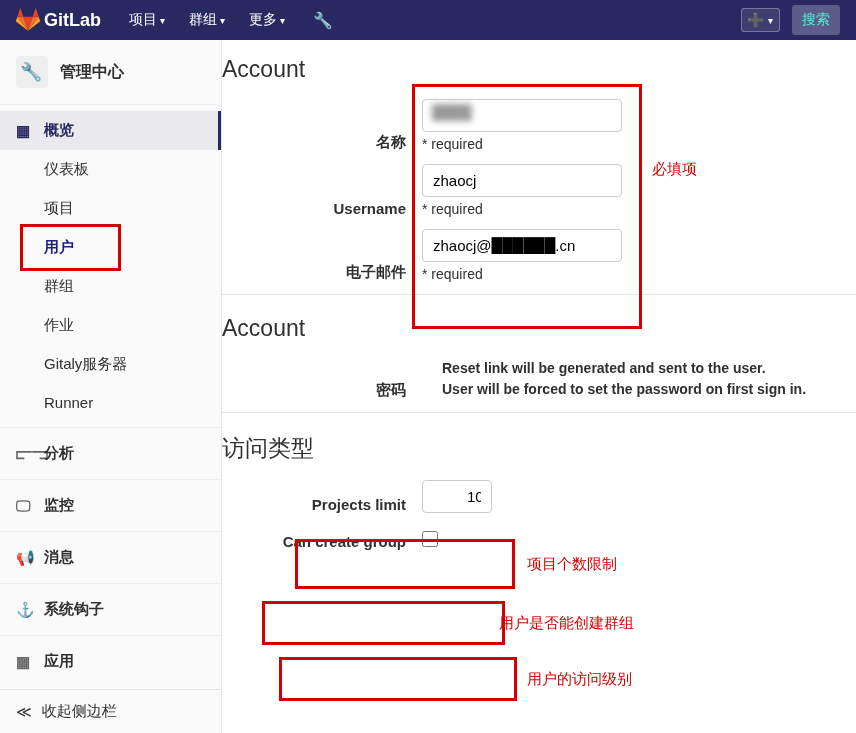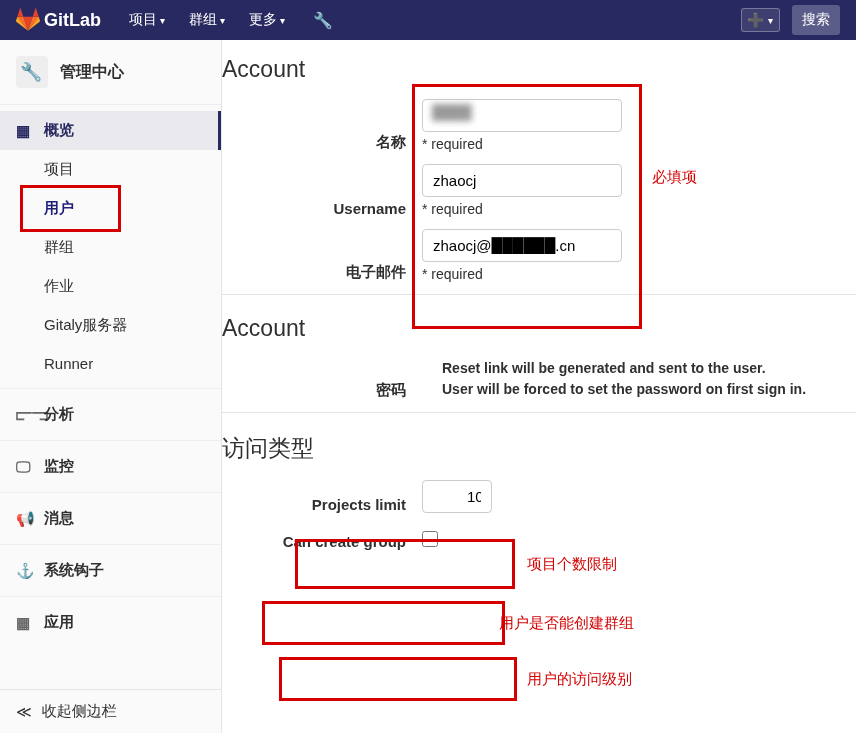--- a/index.html
+++ b/index.html
@@ -6,21 +6,21 @@
     body { font-family: -apple-system, BlinkMacSystemFont, "Segoe UI", Helvetica, Arial, sans-serif; font-size: 14px; color: #303030; width: 856px; height: 733px; overflow: hidden; }
     
     .topbar { background: #292961; height: 40px; display: flex; align-items: center; padding: 0 16px; color: #fff; }
     .logo { display: flex; align-items: center; gap: 4px; font-weight: 600; font-size: 18px; }
     .logo svg { width: 24px; height: 24px; }
     .nav-items { display: flex; align-items: center; gap: 8px; margin-left: 20px; }
     .nav-item { display: flex; align-items: center; gap: 3px; padding: 4px 8px; cursor: pointer; font-size: 14px; }
     .chevron { font-size: 10px; }
     .topbar-right { margin-left: auto; display: flex; align-items: center; gap: 12px; }
     .plus-btn { display: flex; align-items: center; gap: 3px; padding: 3px 6px; background: rgba(255,255,255,0.1); border: 1px solid rgba(255,255,255,0.3); border-radius: 3px; cursor: pointer; font-size: 14px; }
-    .search-box { background: #5c5c8a; padding: 6px 10px; border-radius: 3px; font-size: 14px; color: #ffffff; min-width: 40px; cursor: text; }
+    .search-box { background: #5c5c8a; padding: 6px 10px; border-radius: 3px; font-size: 14px; color: #5eead4; min-width: 40px; cursor: text; }
     .wrench { margin-left: 12px; font-size: 16px; cursor: pointer; }
     
     .layout { display: flex; height: calc(100% - 40px); }
     
     .sidebar { width: 222px; background: #fafafa; border-right: 1px solid #e5e5e5; display: flex; flex-direction: column; }
     .sidebar-header { display: flex; align-items: center; gap: 12px; padding: 16px; font-weight: 600; font-size: 16px; }
     .sidebar-header-icon { width: 32px; height: 32px; background: #eee; border-radius: 4px; display: flex; align-items: center; justify-content: center; font-size: 18px; color: #666; }
     .sidebar-section { padding: 6px 0; border-top: 1px solid #eee; }
     .sidebar-section:first-of-type { border-top: none; }
     .sidebar-item { display: flex; align-items: center; gap: 12px; padding: 10px 16px; cursor: pointer; font-size: 15px; }
@@ -102,20 +102,21 @@
     <div class="sidebar-header">
       <div class="sidebar-header-icon">🔧</div>
       <span>管理中心</span>
     </div>
     <div class="sidebar-section">
       <div class="sidebar-item top active">
         <span class="si-icon">▦</span>
         <span>概览</span>
       </div>
       <div class="sidebar-sub">
+        <div class="sub-item">仪表板</div>
         <div class="sub-item">项目</div>
         <div class="sub-item selected"><span>用户</span><div class="red-box-sub"></div></div>
         <div class="sub-item">群组</div>
         <div class="sub-item">作业</div>
         <div class="sub-item">Gitaly服务器</div>
         <div class="sub-item">Runner</div>
       </div>
     </div>
     <div class="sidebar-section">
       <div class="sidebar-item top">
@@ -178,21 +179,21 @@
 
       <div class="form-row">
         <div class="form-label">电子邮件</div>
         <div class="form-field">
           <input type="text" value="zhaocj@██████.cn" style="">
           <div class="required">* required</div>
         </div>
       </div>
 
       <div class="red-annotation" style="top:44px; left:190px; width:230px; height:245px;"></div>
-      <div class="red-text" style="top:128px; left:430px;">必填项</div>
+      <div class="red-text" style="top:120px; left:430px;">必填项</div>
 
       <hr class="divider">
       <h2 class="section-title">Account</h2>
       <div class="form-row">
         <div class="form-label">密码</div>
         <div class="form-field">
           <div class="help-text">Reset link will be generated and sent to the user.</div>
           <div class="help-text">User will be forced to set the password on first sign in.</div>
         </div>
       </div>

